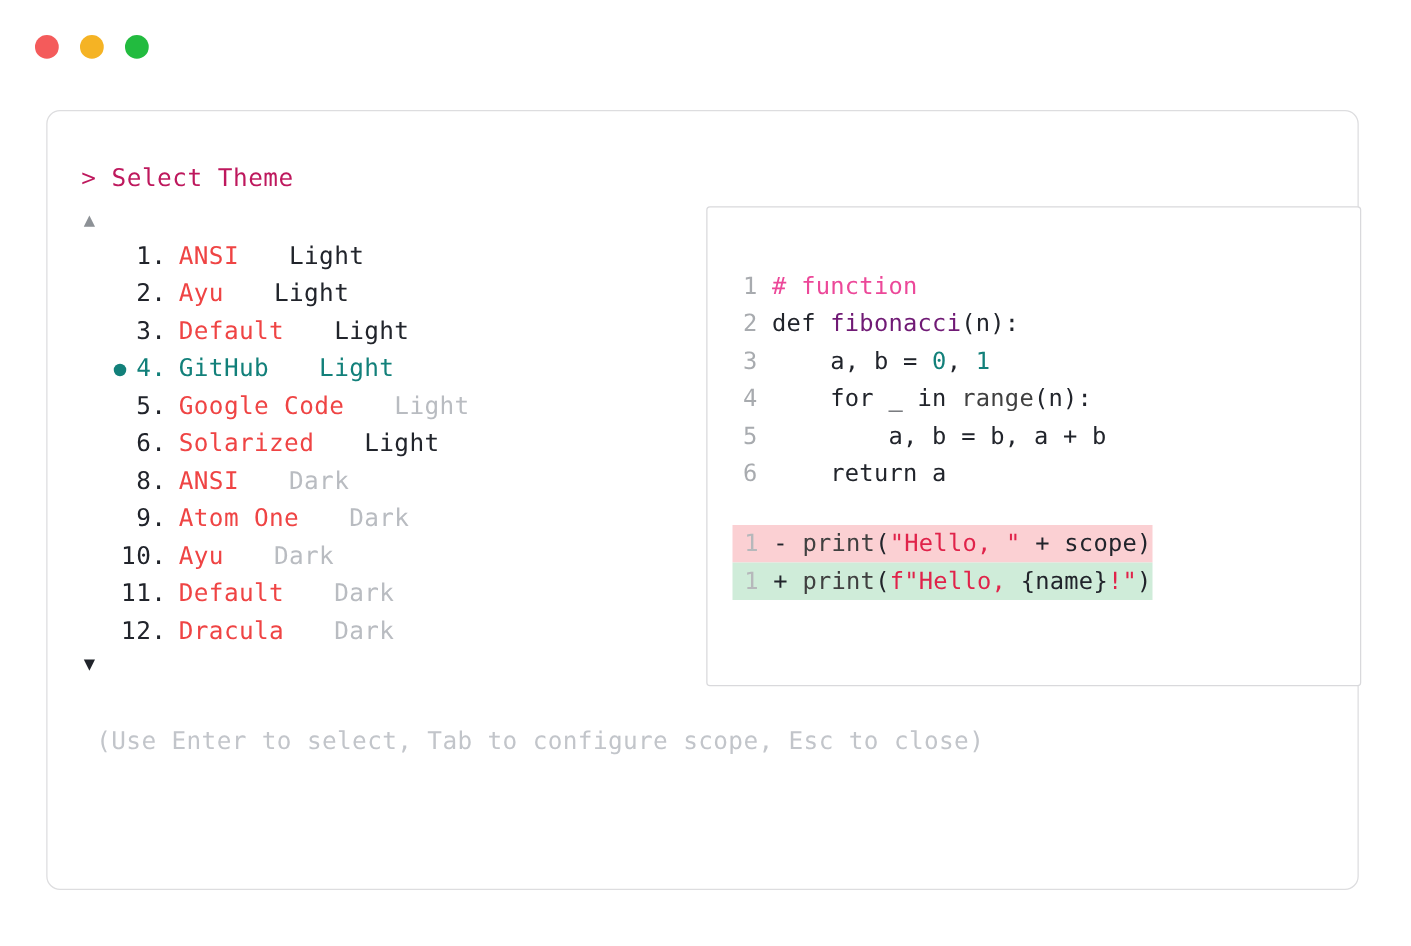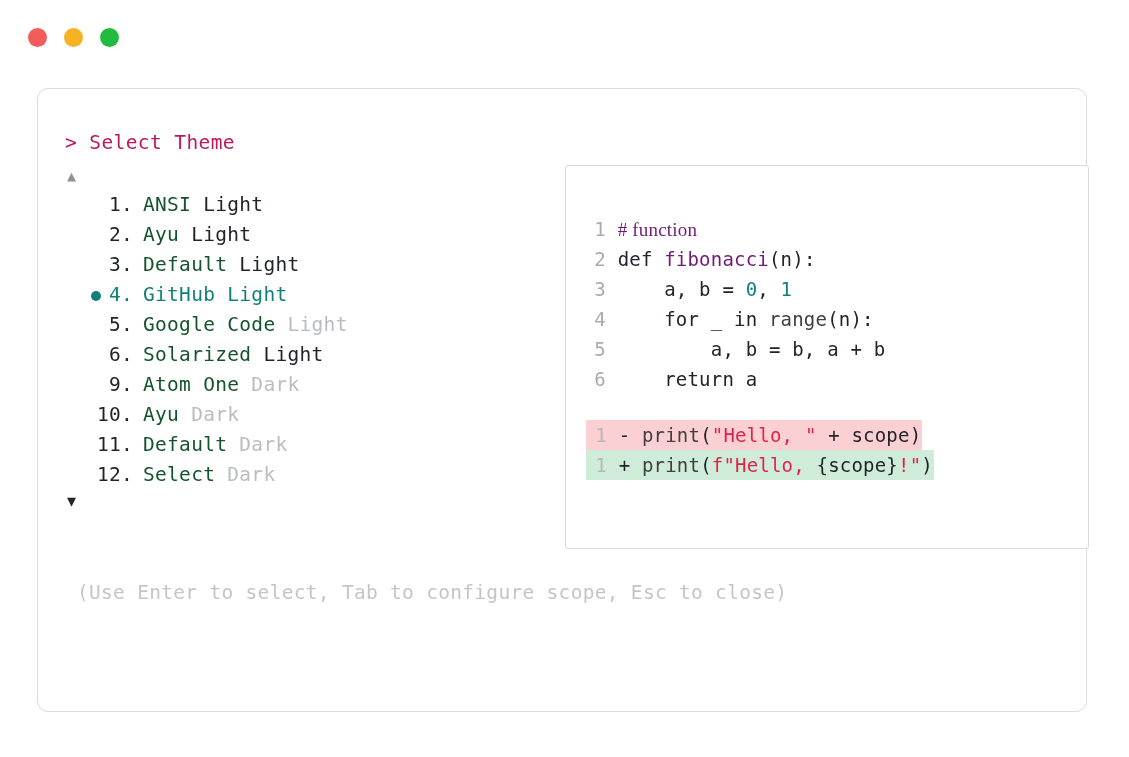--- a/index.html
+++ b/index.html
@@ -112,24 +112,24 @@
     background: #12807a;
   }
   .row-num {
     display: inline-block;
     width: 64px;
     text-align: right;
     padding-left: 4px;
     color: #21242b;
   }
   .row-name {
-    color: #14532d;
+    color: #ef4444;
     padding-left: 10px;
   }
-  .row-variant { color: #b9bcc1; }
+  .row-variant { color: #b9bcc1; margin-left: 28px; }
   .row-variant.solid { color: #21242b; }
 
   .theme-row.selected .row-num,
   .theme-row.selected .row-name,
   .theme-row.selected .row-variant { color: #12807a; }
 
   
   .preview-col {
     position: absolute;
     left: 500px;
@@ -154,21 +154,21 @@
     letter-spacing: 0.2px;
   }
   .code-line .gut {
     display: inline-block;
     width: 20px;
     text-align: right;
     color: #a8abaf;
   }
   .code-line.blank { height: 26px; }
 
-  .tok-comment { color: #701a75; font-family: Liberation Serif, serif; }
+  .tok-comment { color: #ec4899; }
   .tok-func    { color: #701a75; }
   .tok-num     { color: #12807a; }
   .tok-builtin { color: #404040; }
   .tok-str     { color: #e0234a; }
 
   .diff {
     display: inline-block;
     padding: 0 1px;
   }
   .diff-del { background: #fbd0d3; }
@@ -206,39 +206,40 @@
 
       <div class="list-col">
         <div class="arrow arrow-up">▲</div>
         <ul class="theme-list" id="theme-list">
             <li class="theme-row"><span class="row-num">1.</span><span class="row-name">ANSI</span><span class="row-variant solid"> Light</span></li>
             <li class="theme-row"><span class="row-num">2.</span><span class="row-name">Ayu</span><span class="row-variant solid"> Light</span></li>
             <li class="theme-row"><span class="row-num">3.</span><span class="row-name">Default</span><span class="row-variant solid"> Light</span></li>
             <li class="theme-row selected"><span class="bullet"></span><span class="row-num">4.</span><span class="row-name">GitHub</span><span class="row-variant solid"> Light</span></li>
             <li class="theme-row"><span class="row-num">5.</span><span class="row-name">Google Code</span><span class="row-variant"> Light</span></li>
             <li class="theme-row"><span class="row-num">6.</span><span class="row-name">Solarized</span><span class="row-variant solid"> Light</span></li>
+            <li class="theme-row"><span class="row-num">8.</span><span class="row-name">ANSI</span><span class="row-variant"> Dark</span></li>
             <li class="theme-row"><span class="row-num">9.</span><span class="row-name">Atom One</span><span class="row-variant"> Dark</span></li>
             <li class="theme-row"><span class="row-num">10.</span><span class="row-name">Ayu</span><span class="row-variant"> Dark</span></li>
             <li class="theme-row"><span class="row-num">11.</span><span class="row-name">Default</span><span class="row-variant"> Dark</span></li>
-            <li class="theme-row"><span class="row-num">12.</span><span class="row-name">Select</span><span class="row-variant"> Dark</span></li>
+            <li class="theme-row"><span class="row-num">12.</span><span class="row-name">Dracula</span><span class="row-variant"> Dark</span></li>
           </ul>
         <div class="arrow arrow-down">▼</div>
       </div>
 
       <div class="preview-col">
         <div class="preview-box" id="preview-box">
             <div class="code-line"><span class="gut">1</span><span> </span><span class="tok-comment"># function</span></div>
             <div class="code-line"><span class="gut">2</span><span> </span><span>def </span><span class="tok-func">fibonacci</span><span>(n):</span></div>
             <div class="code-line"><span class="gut">3</span><span> </span><span>    a, b = </span><span class="tok-num">0</span><span>, </span><span class="tok-num">1</span></div>
             <div class="code-line"><span class="gut">4</span><span> </span><span>    for _ in </span><span class="tok-builtin">range</span><span>(n):</span></div>
             <div class="code-line"><span class="gut">5</span><span> </span><span>        a, b = b, a + b</span></div>
             <div class="code-line"><span class="gut">6</span><span> </span><span>    return a</span></div>
             <div class="code-line blank"></div>
             <div class="code-line"><span class="diff diff-del"><span class="gut">1</span><span> - </span><span class="tok-builtin">print</span><span>(</span><span class="tok-str">"Hello, "</span><span> + scope)</span></span></div>
-            <div class="code-line"><span class="diff diff-add"><span class="gut">1</span><span> + </span><span class="tok-builtin">print</span><span>(</span><span class="tok-str">f"Hello, </span><span>{scope}</span><span class="tok-str">!"</span><span>)</span></span></div>
+            <div class="code-line"><span class="diff diff-add"><span class="gut">1</span><span> + </span><span class="tok-builtin">print</span><span>(</span><span class="tok-str">f"Hello, </span><span>{name}</span><span class="tok-str">!"</span><span>)</span></span></div>
           </div>
       </div>
 
     </div>
 
     <div class="hint" id="hint" style="top: 450px; margin-left: 12px;">(Use Enter to select, Tab to configure scope, Esc to close)</div>
 
   </div>
 </div>
 

